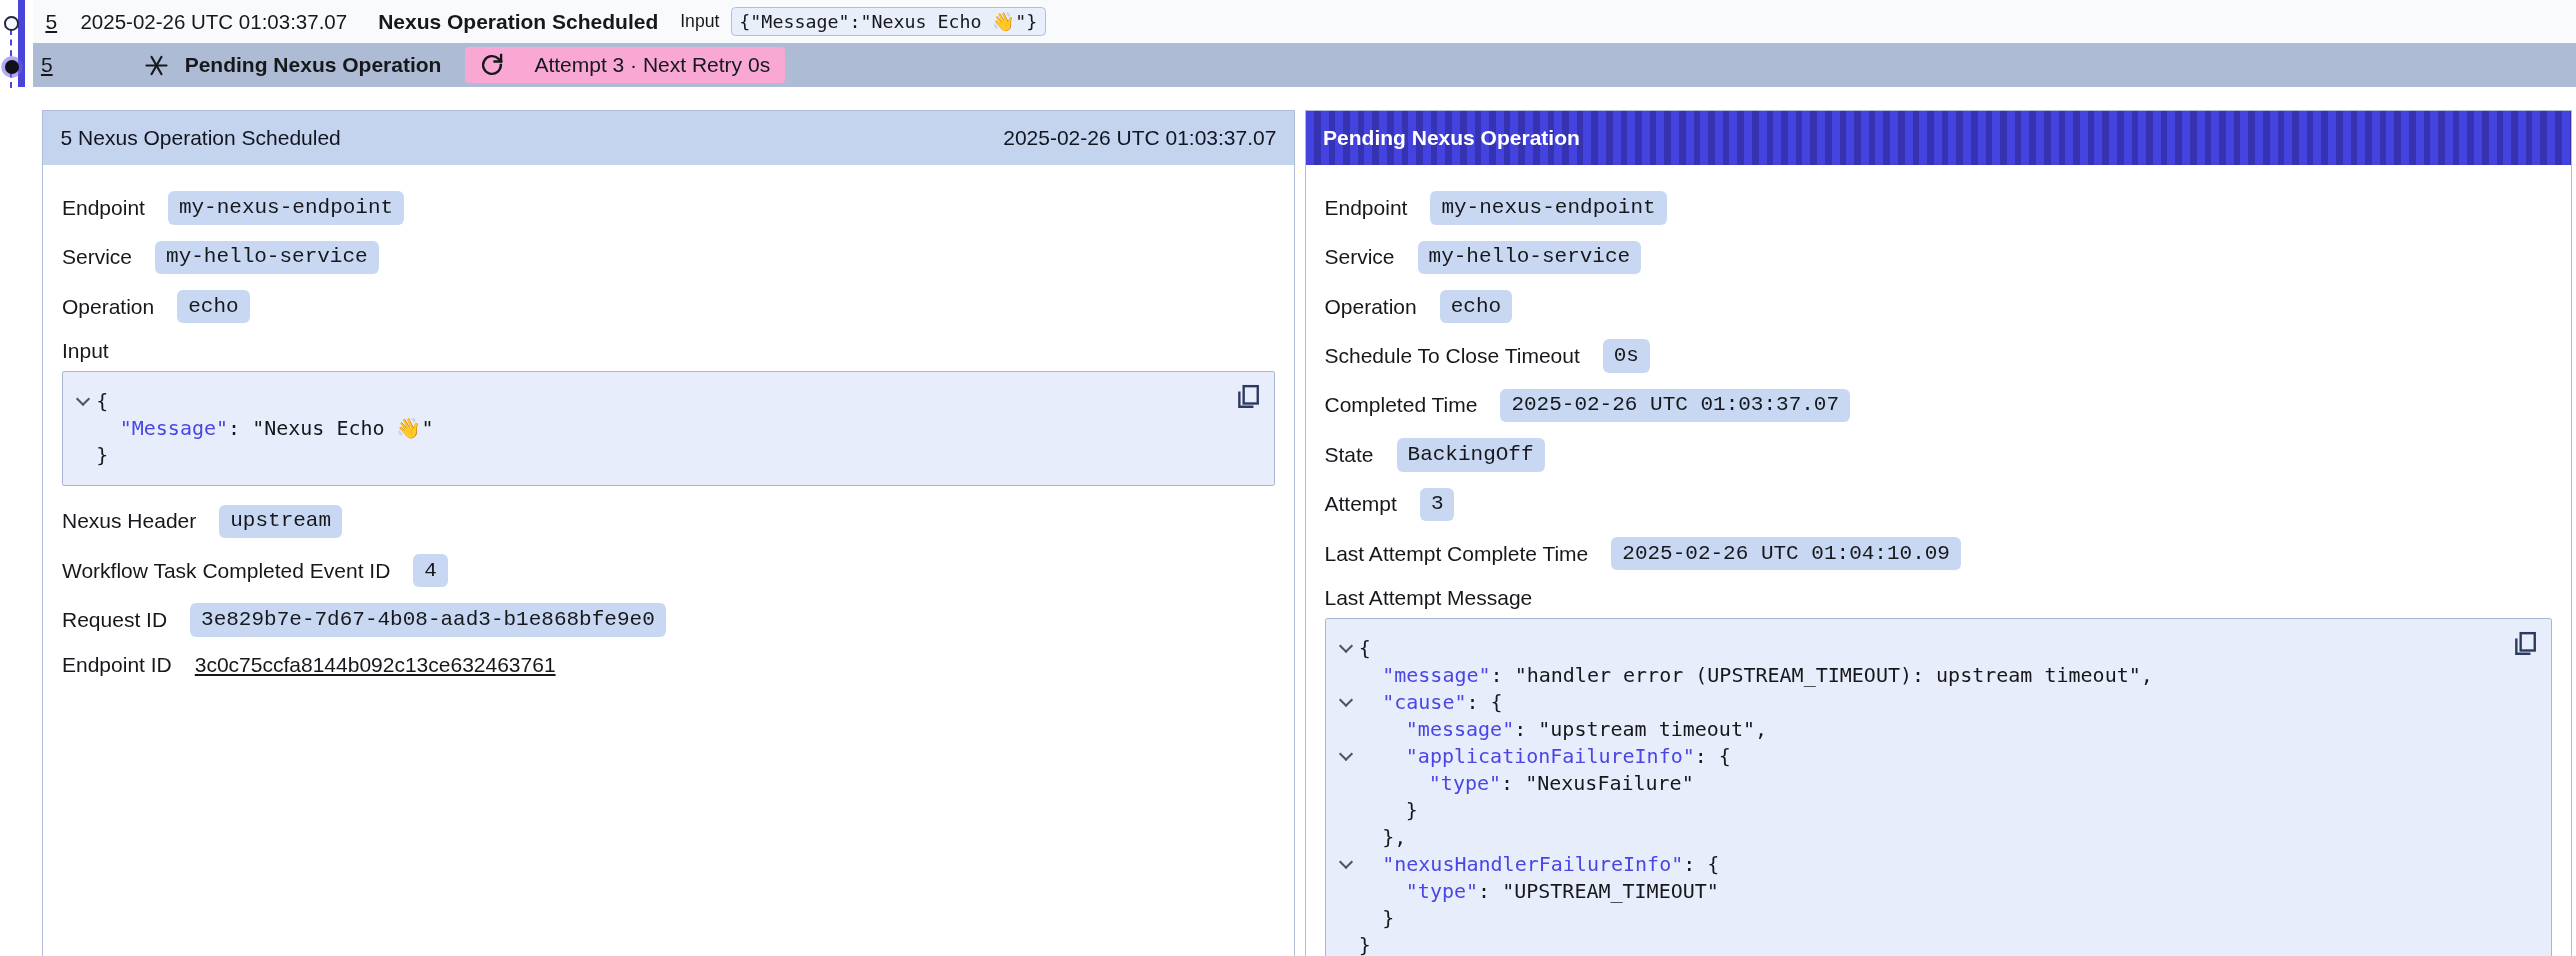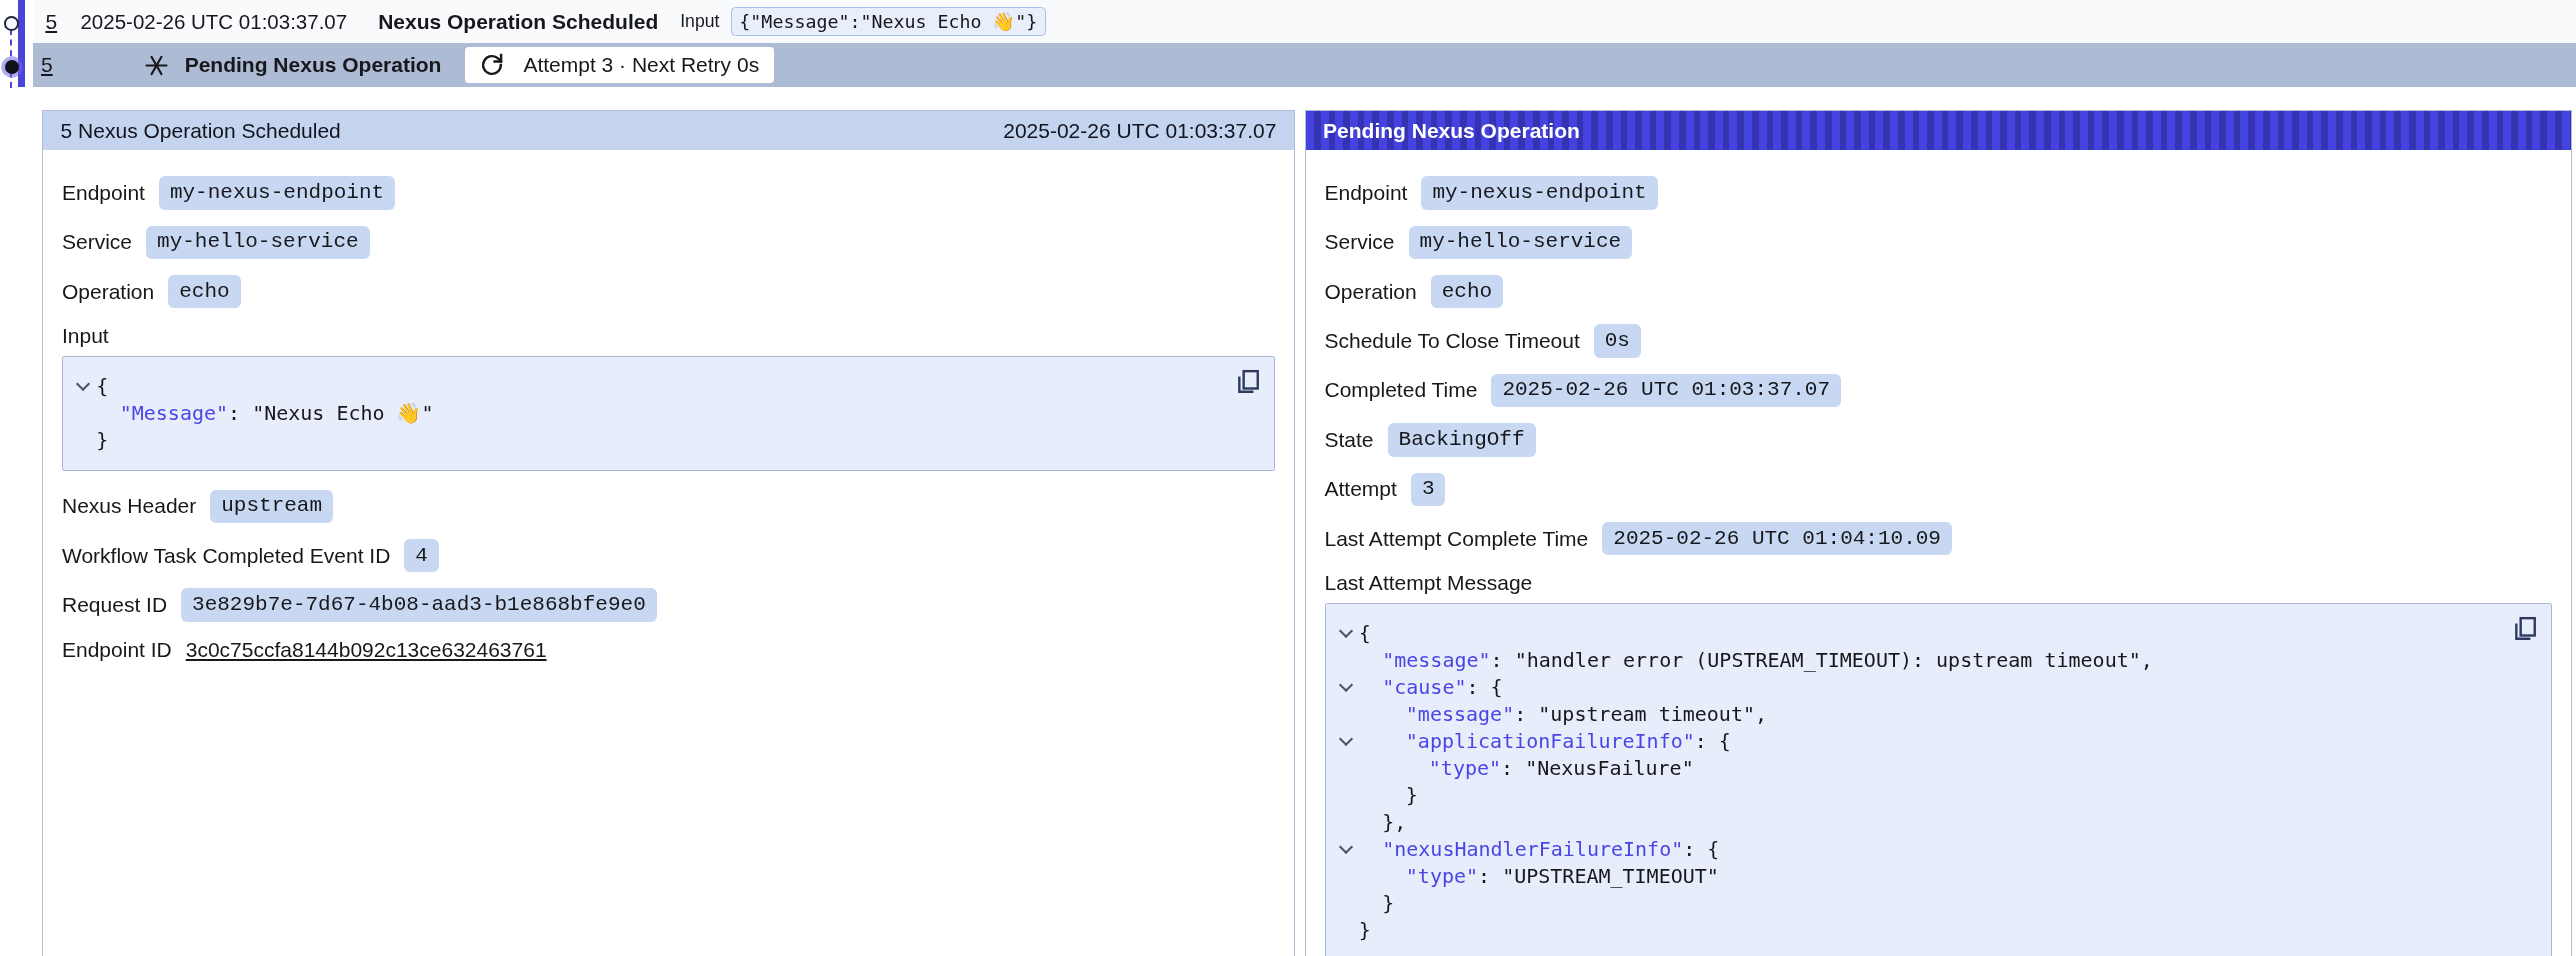--- a/index.html
+++ b/index.html
@@ -20,34 +20,34 @@
   .evrow1{height:43px;background:#f8fafc;padding-left:12.4px;}
   .evrow2{height:44px;background:#aebbd5;padding-left:8px;}
   .ev-id{font-size:21px;font-weight:500;color:#17181c;text-decoration:underline;cursor:pointer;}
   .ev-time{font-size:20.5px;margin-left:23.4px;}
   .ev-title{font-size:21px;font-weight:700;margin-left:31px;text-align:center;}
   .ev-inlabel{font-size:17.6px;margin-left:22px;}
   .ev-chip{margin-left:11.7px;font-family:"DejaVu Sans Mono",monospace;font-size:18.3px;
            background:#e9eefb;border:1.5px solid #a8c0e8;border-radius:4.4px;padding:2.9px 7.3px;}
   .evrow2 .ev-title{margin-left:0;}
   .ast-wrap{margin-left:91px;margin-right:16px;display:flex;align-items:center;}
-  .badge{margin-left:23.4px;display:flex;align-items:center;gap:18px;background:#ffffff;
+  .badge{margin-left:23.4px;display:flex;align-items:center;gap:29px;background:#f9a8d4;
          border-radius:3.7px;padding:5.1px 14.6px;font-size:21px;}
   
   .panels{position:absolute;left:42px;top:110px;display:flex;gap:9.5px;align-items:stretch;height:1025px;}
   .panel{border:1.5px solid #b0bdd6;background:#ffffff;box-sizing:border-box;}
   .panel-left{width:1253px;}
   .panel-right{width:1267px;}
-  .phead{height:39px;display:flex;align-items:center;justify-content:space-between;
+  .phead{height:54px;display:flex;align-items:center;justify-content:space-between;
          padding:0 17.6px;font-size:21px;box-sizing:border-box;}
   .phead-left{background:#c4d4ee;color:#12141f;}
   .phead-right{background:repeating-linear-gradient(90deg,#4543df 0 8px,#3633b2 8px 14.6px);
          color:#ffffff;font-weight:700;}
   .pbody{padding:10.3px 19px 22px 19px;}
-  .field{display:flex;align-items:center;gap:14px;margin:16px 0;font-size:21px;white-space:nowrap;}
+  .field{display:flex;align-items:center;gap:23px;margin:16px 0;font-size:21px;white-space:nowrap;}
   .chip{background:#c9d8f2;border-radius:5.9px;padding:3.7px 11px;line-height:26px;font-family:Liberation Mono, monospace;}
   .linkval{text-decoration:underline;cursor:pointer;color:#17181c;}
   .lbl-only{margin-bottom:7.3px;}
   
   .codeblock{position:relative;background:#e8edfb;border:1.5px solid #a9b6d2;border-radius:2.2px;
              padding:16px 51px 16px 7.3px;font-family:"DejaVu Sans Mono",monospace;font-size:20px;
              margin:4.4px 0 19px 0;}
   .code-line{display:flex;align-items:center;line-height:27px;white-space:pre;}
   .gutter{width:26px;flex:0 0 26px;display:flex;align-items:center;justify-content:center;}
   .caret{width:8px;height:8px;border-right:2.2px solid #4b5563;border-bottom:2.2px solid #4b5563;

